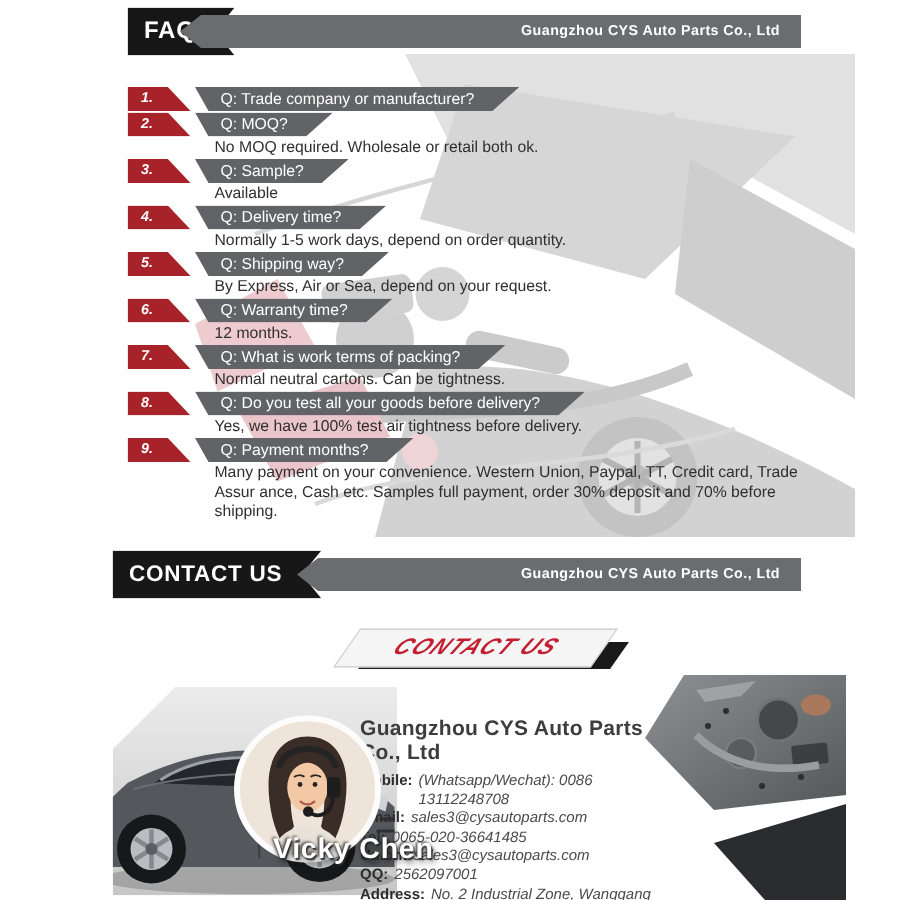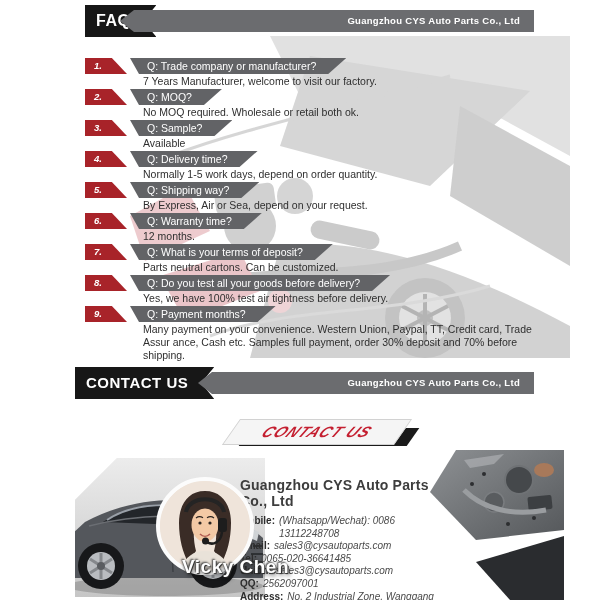--- a/index.html
+++ b/index.html
@@ -93,21 +93,20 @@
   </div>
   <div class="sh-bar faq-bar">Guangzhou CYS Auto Parts Co., Ltd</div>
 
   <div class="faq-list">
 
     <div class="faq-item">
       <div class="q-row">
           <div class="badge">1.</div>
           <div class="q-banner">Q: Trade company or manufacturer?</div>
         </div>
-      <div class="answer">7 Years Manufacturer, welcome to visit our factory.</div>
     </div>
 
     <div class="faq-item">
       <div class="q-row">
           <div class="badge">2.</div>
           <div class="q-banner">Q: MOQ?</div>
         </div>
       <div class="answer">No MOQ required. Wholesale or retail both ok.</div>
     </div>
 
@@ -139,23 +138,23 @@
       <div class="q-row">
           <div class="badge">6.</div>
           <div class="q-banner">Q: Warranty time?</div>
         </div>
       <div class="answer">12 months.</div>
     </div>
 
     <div class="faq-item">
       <div class="q-row">
           <div class="badge">7.</div>
-          <div class="q-banner">Q: What is your terms of deposit?</div>
-        </div>
-      <div class="answer">Parts neutral cartons. Can be customized.</div>
+          <div class="q-banner">Q: What is work terms of packing?</div>
+        </div>
+      <div class="answer">Normal neutral cartons. Can be tightness.</div>
     </div>
 
     <div class="faq-item">
       <div class="q-row">
           <div class="badge">8.</div>
           <div class="q-banner">Q: Do you test all your goods before delivery?</div>
         </div>
       <div class="answer">Yes, we have 100% test air tightness before delivery.</div>
     </div>
 

